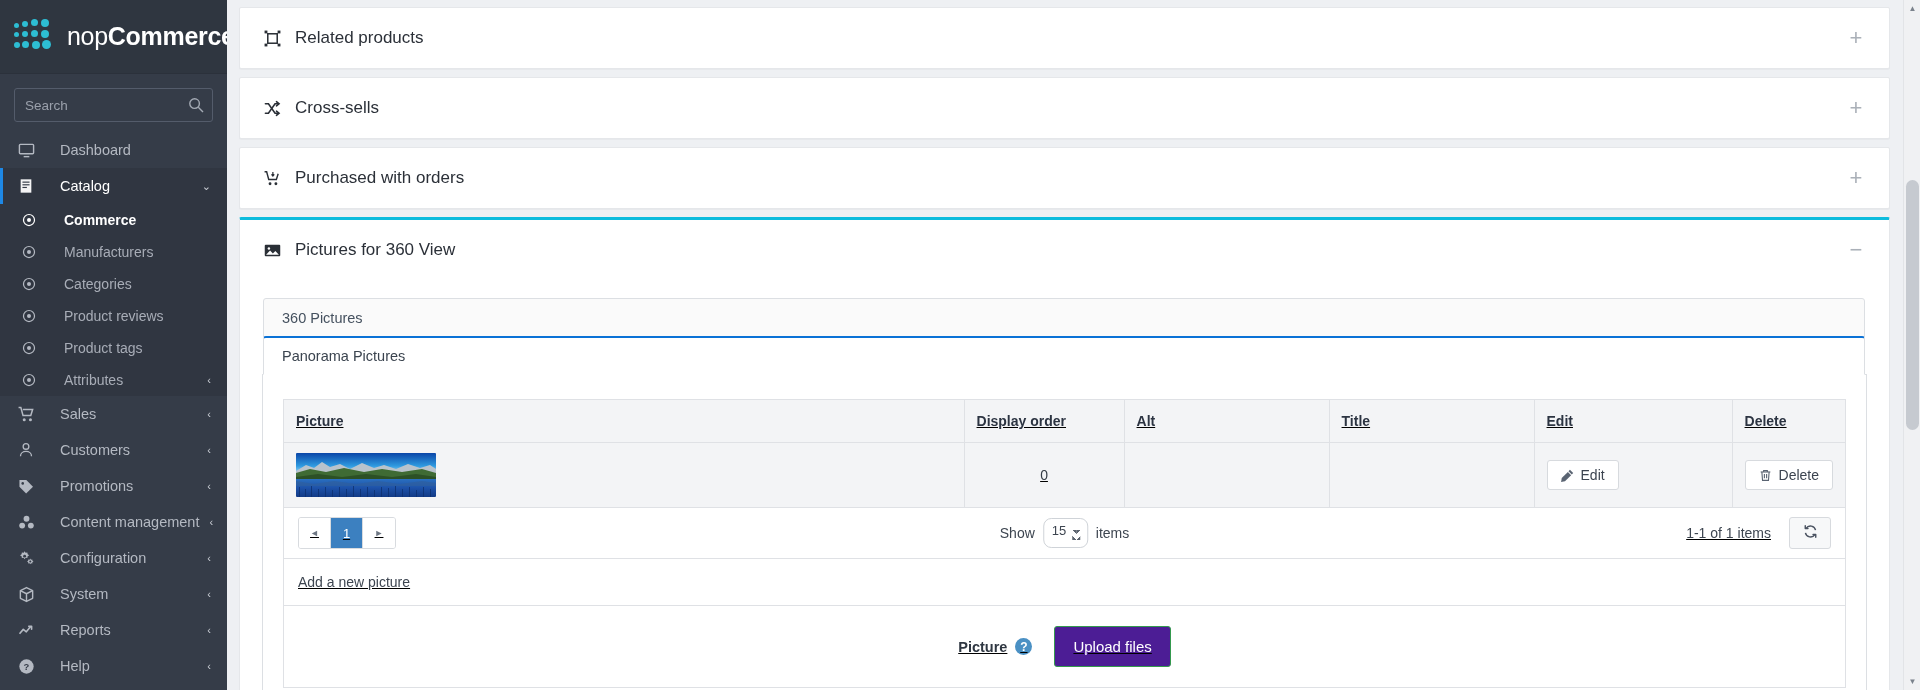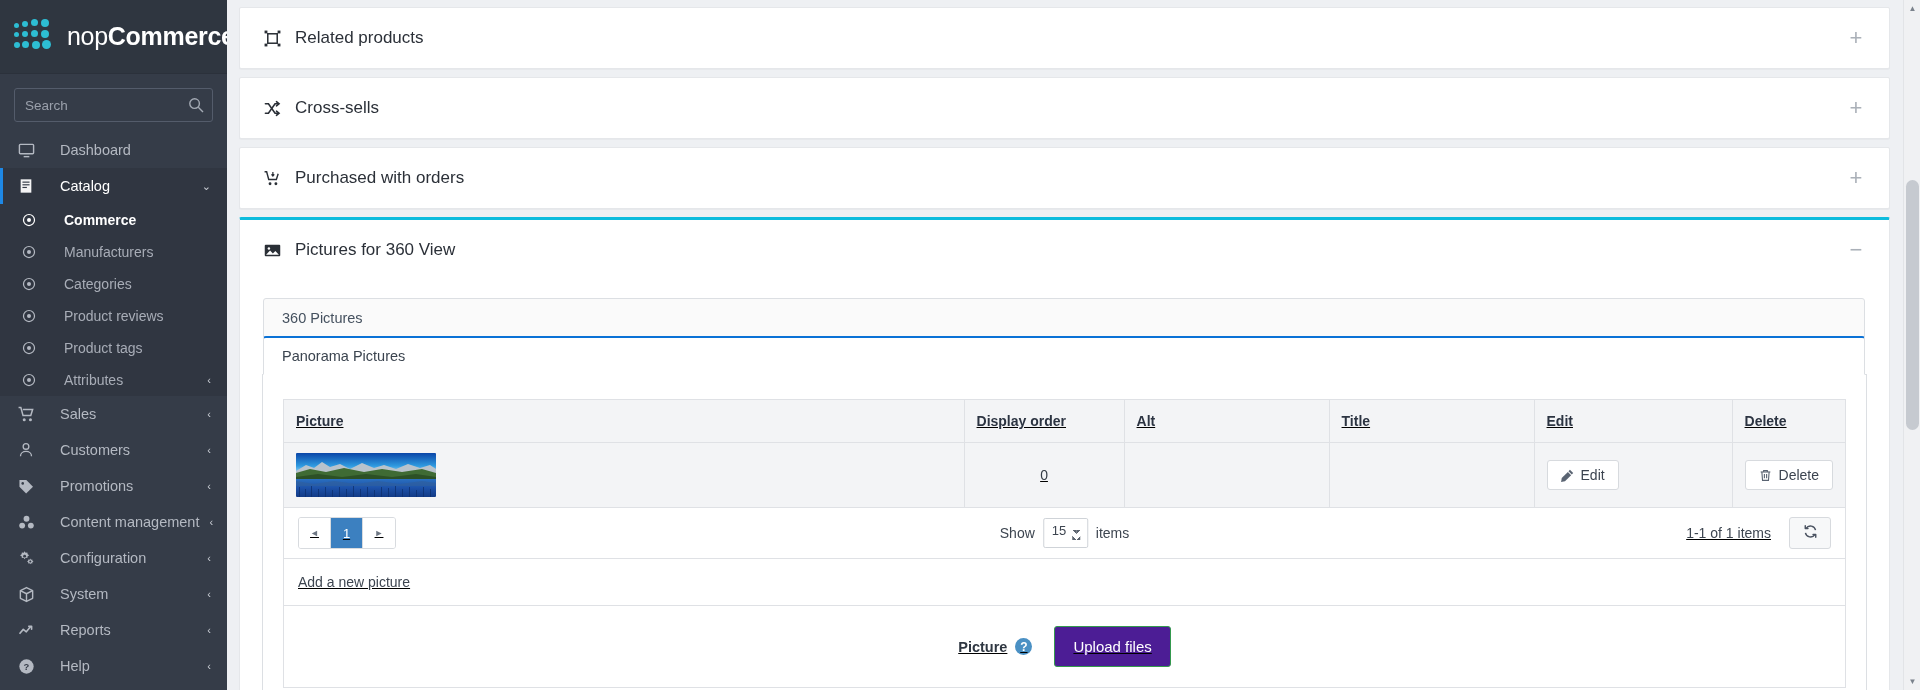--- a/index.html
+++ b/index.html
@@ -195,21 +195,21 @@
   .pages a:last-child { border-right: 0; }
   .pages a.cur { background: #3c80c0; color: #fff; font-weight: 400; }
   .pages a.arr { color: #6d7683; font-size: 9px; }
 
   .show-block {
     position: absolute; left: 50%; transform: translateX(-50%);
     display: flex; align-items: center; gap: 8px; font-size: 14px; color: #3d4550;
   }
   .show-select {
     appearance: none; -webkit-appearance: none;
-    border: 1px solid #cfd3d8; border-radius: 2px;
+    border: 1px solid #cfd3d8; border-radius: 8px;
     background: #fff; color: #3d4550;
     font-size: 13px; padding: 4px 20px 12px 8px; height: 30px;
     font-family: "Liberation Sans", sans-serif;
     background-image:
       linear-gradient(45deg, transparent 50%, #5c646f 50%),
       linear-gradient(135deg, #5c646f 50%, transparent 50%),
       linear-gradient(45deg, #5c646f 50%, transparent 50%),
       linear-gradient(135deg, transparent 50%, #5c646f 50%);
     background-position:
       calc(100% - 11px) 11px, calc(100% - 7px) 11px,

